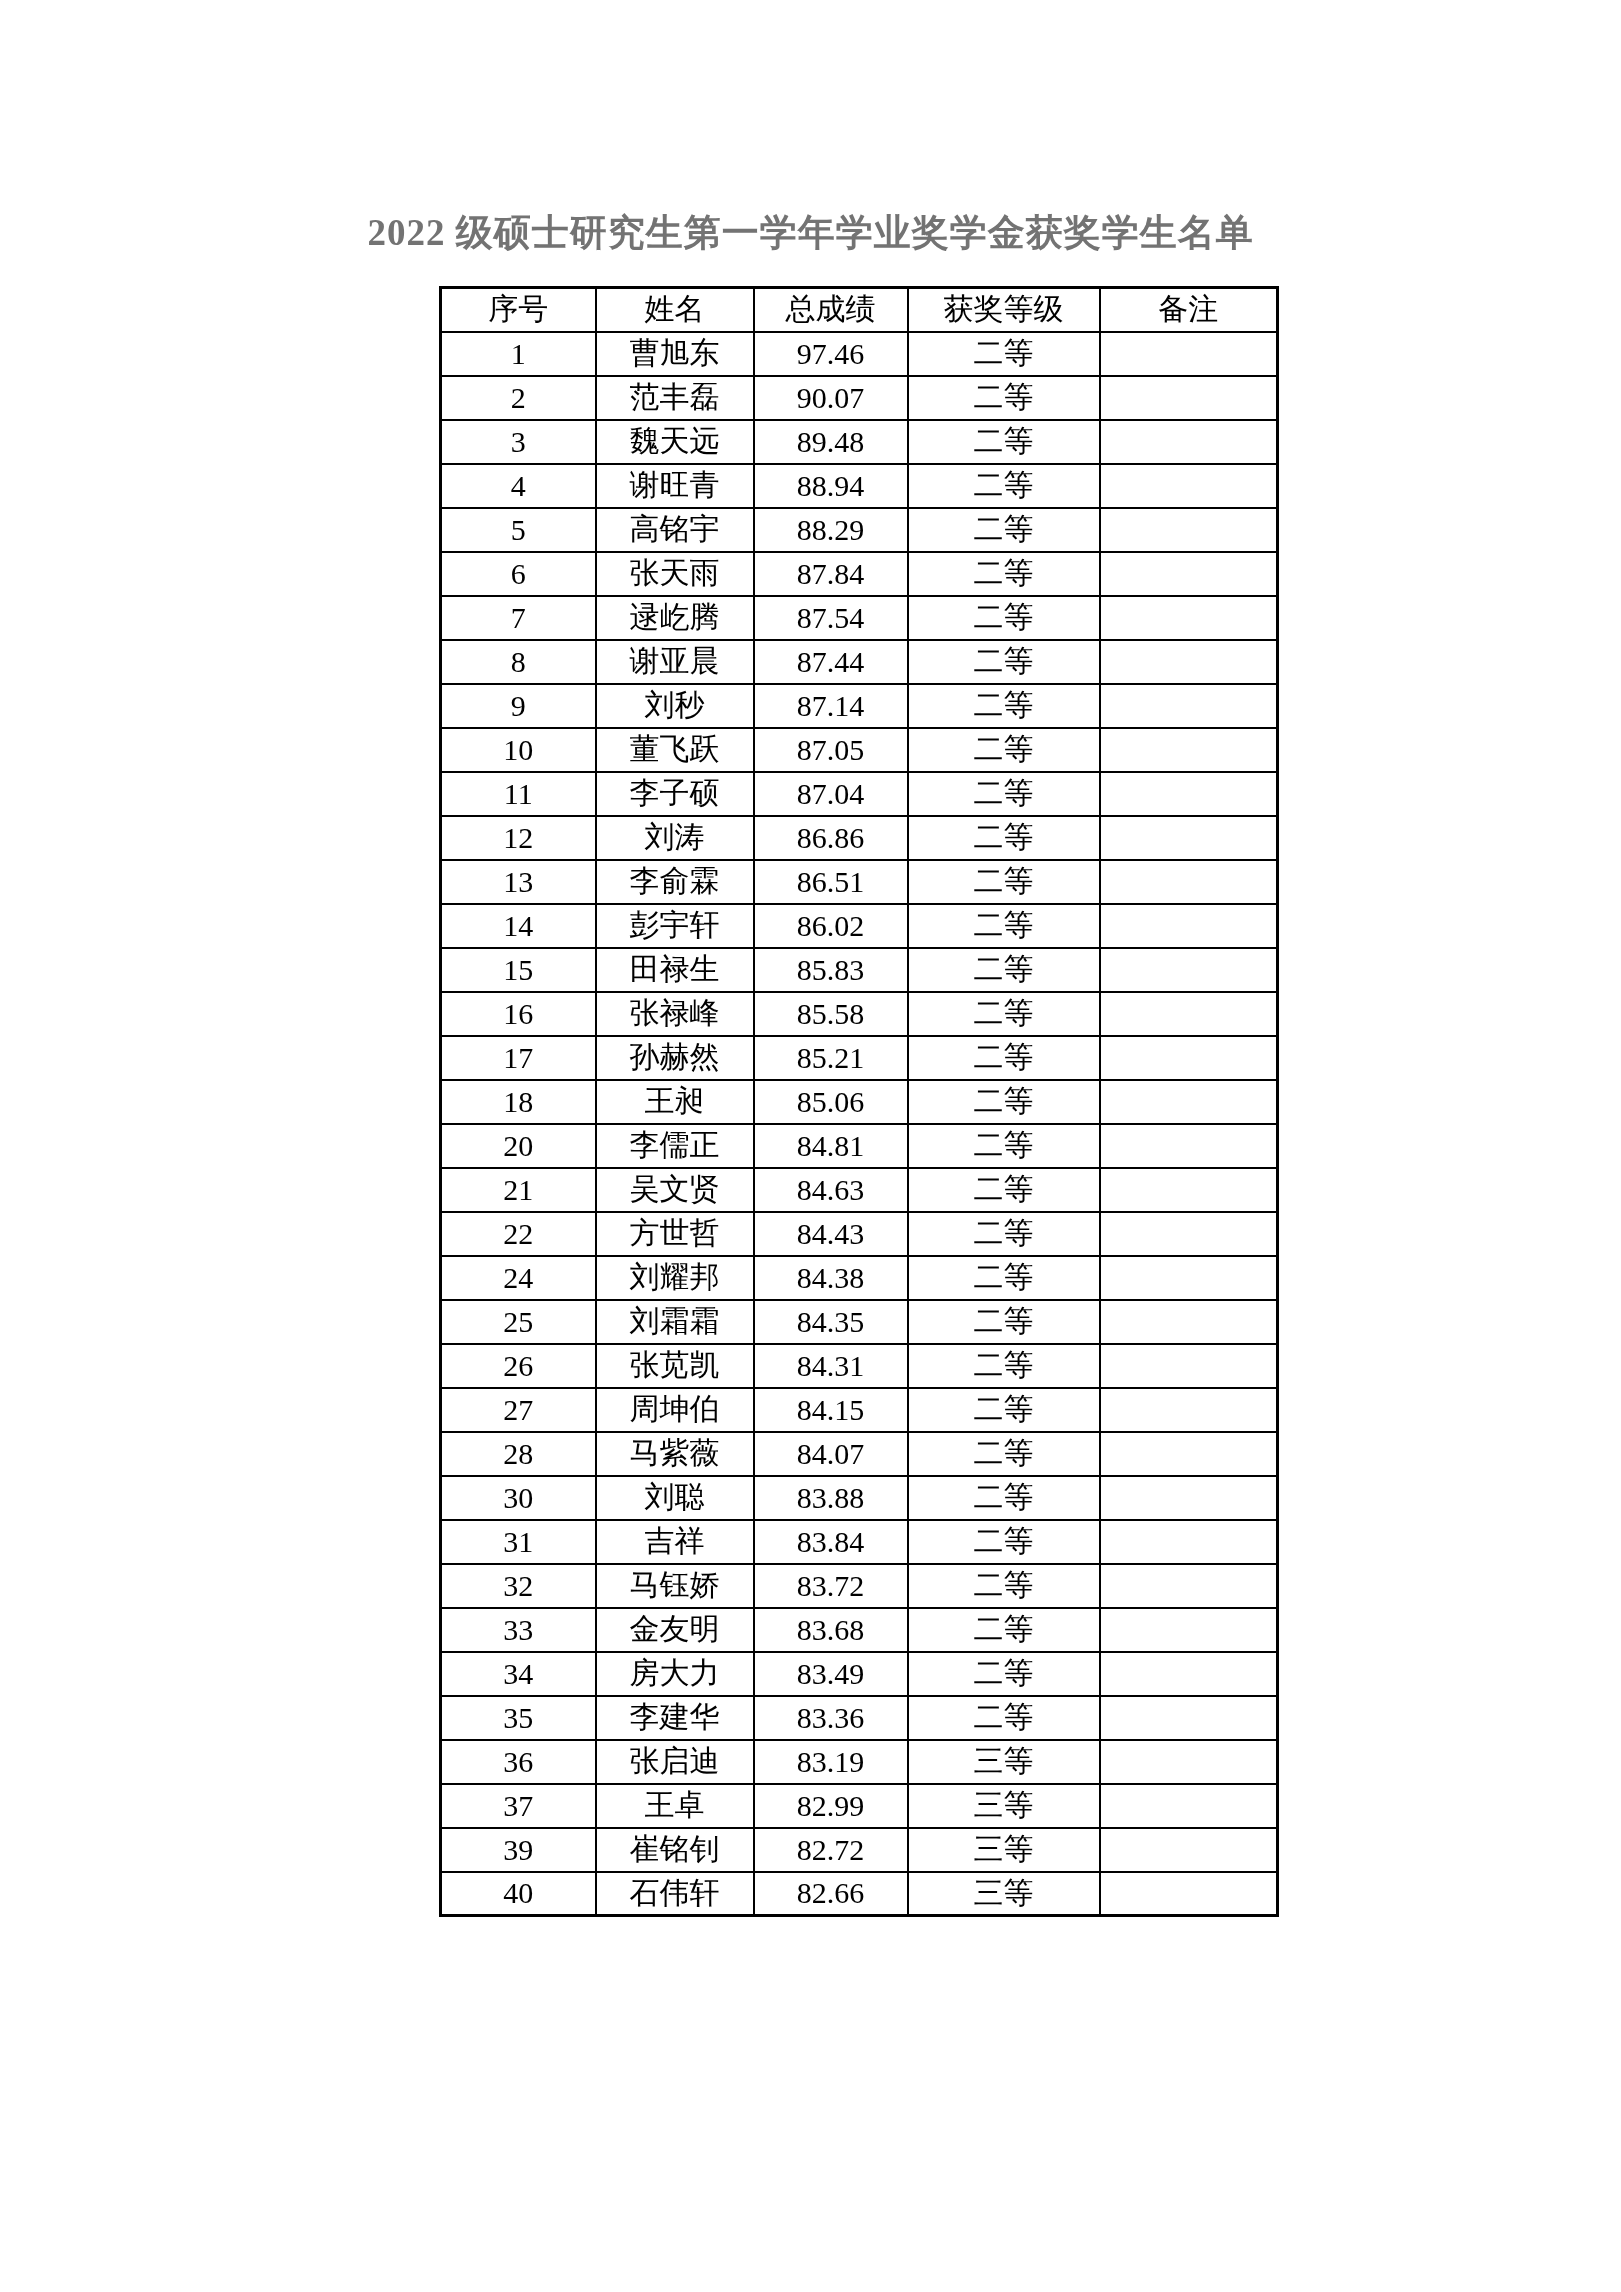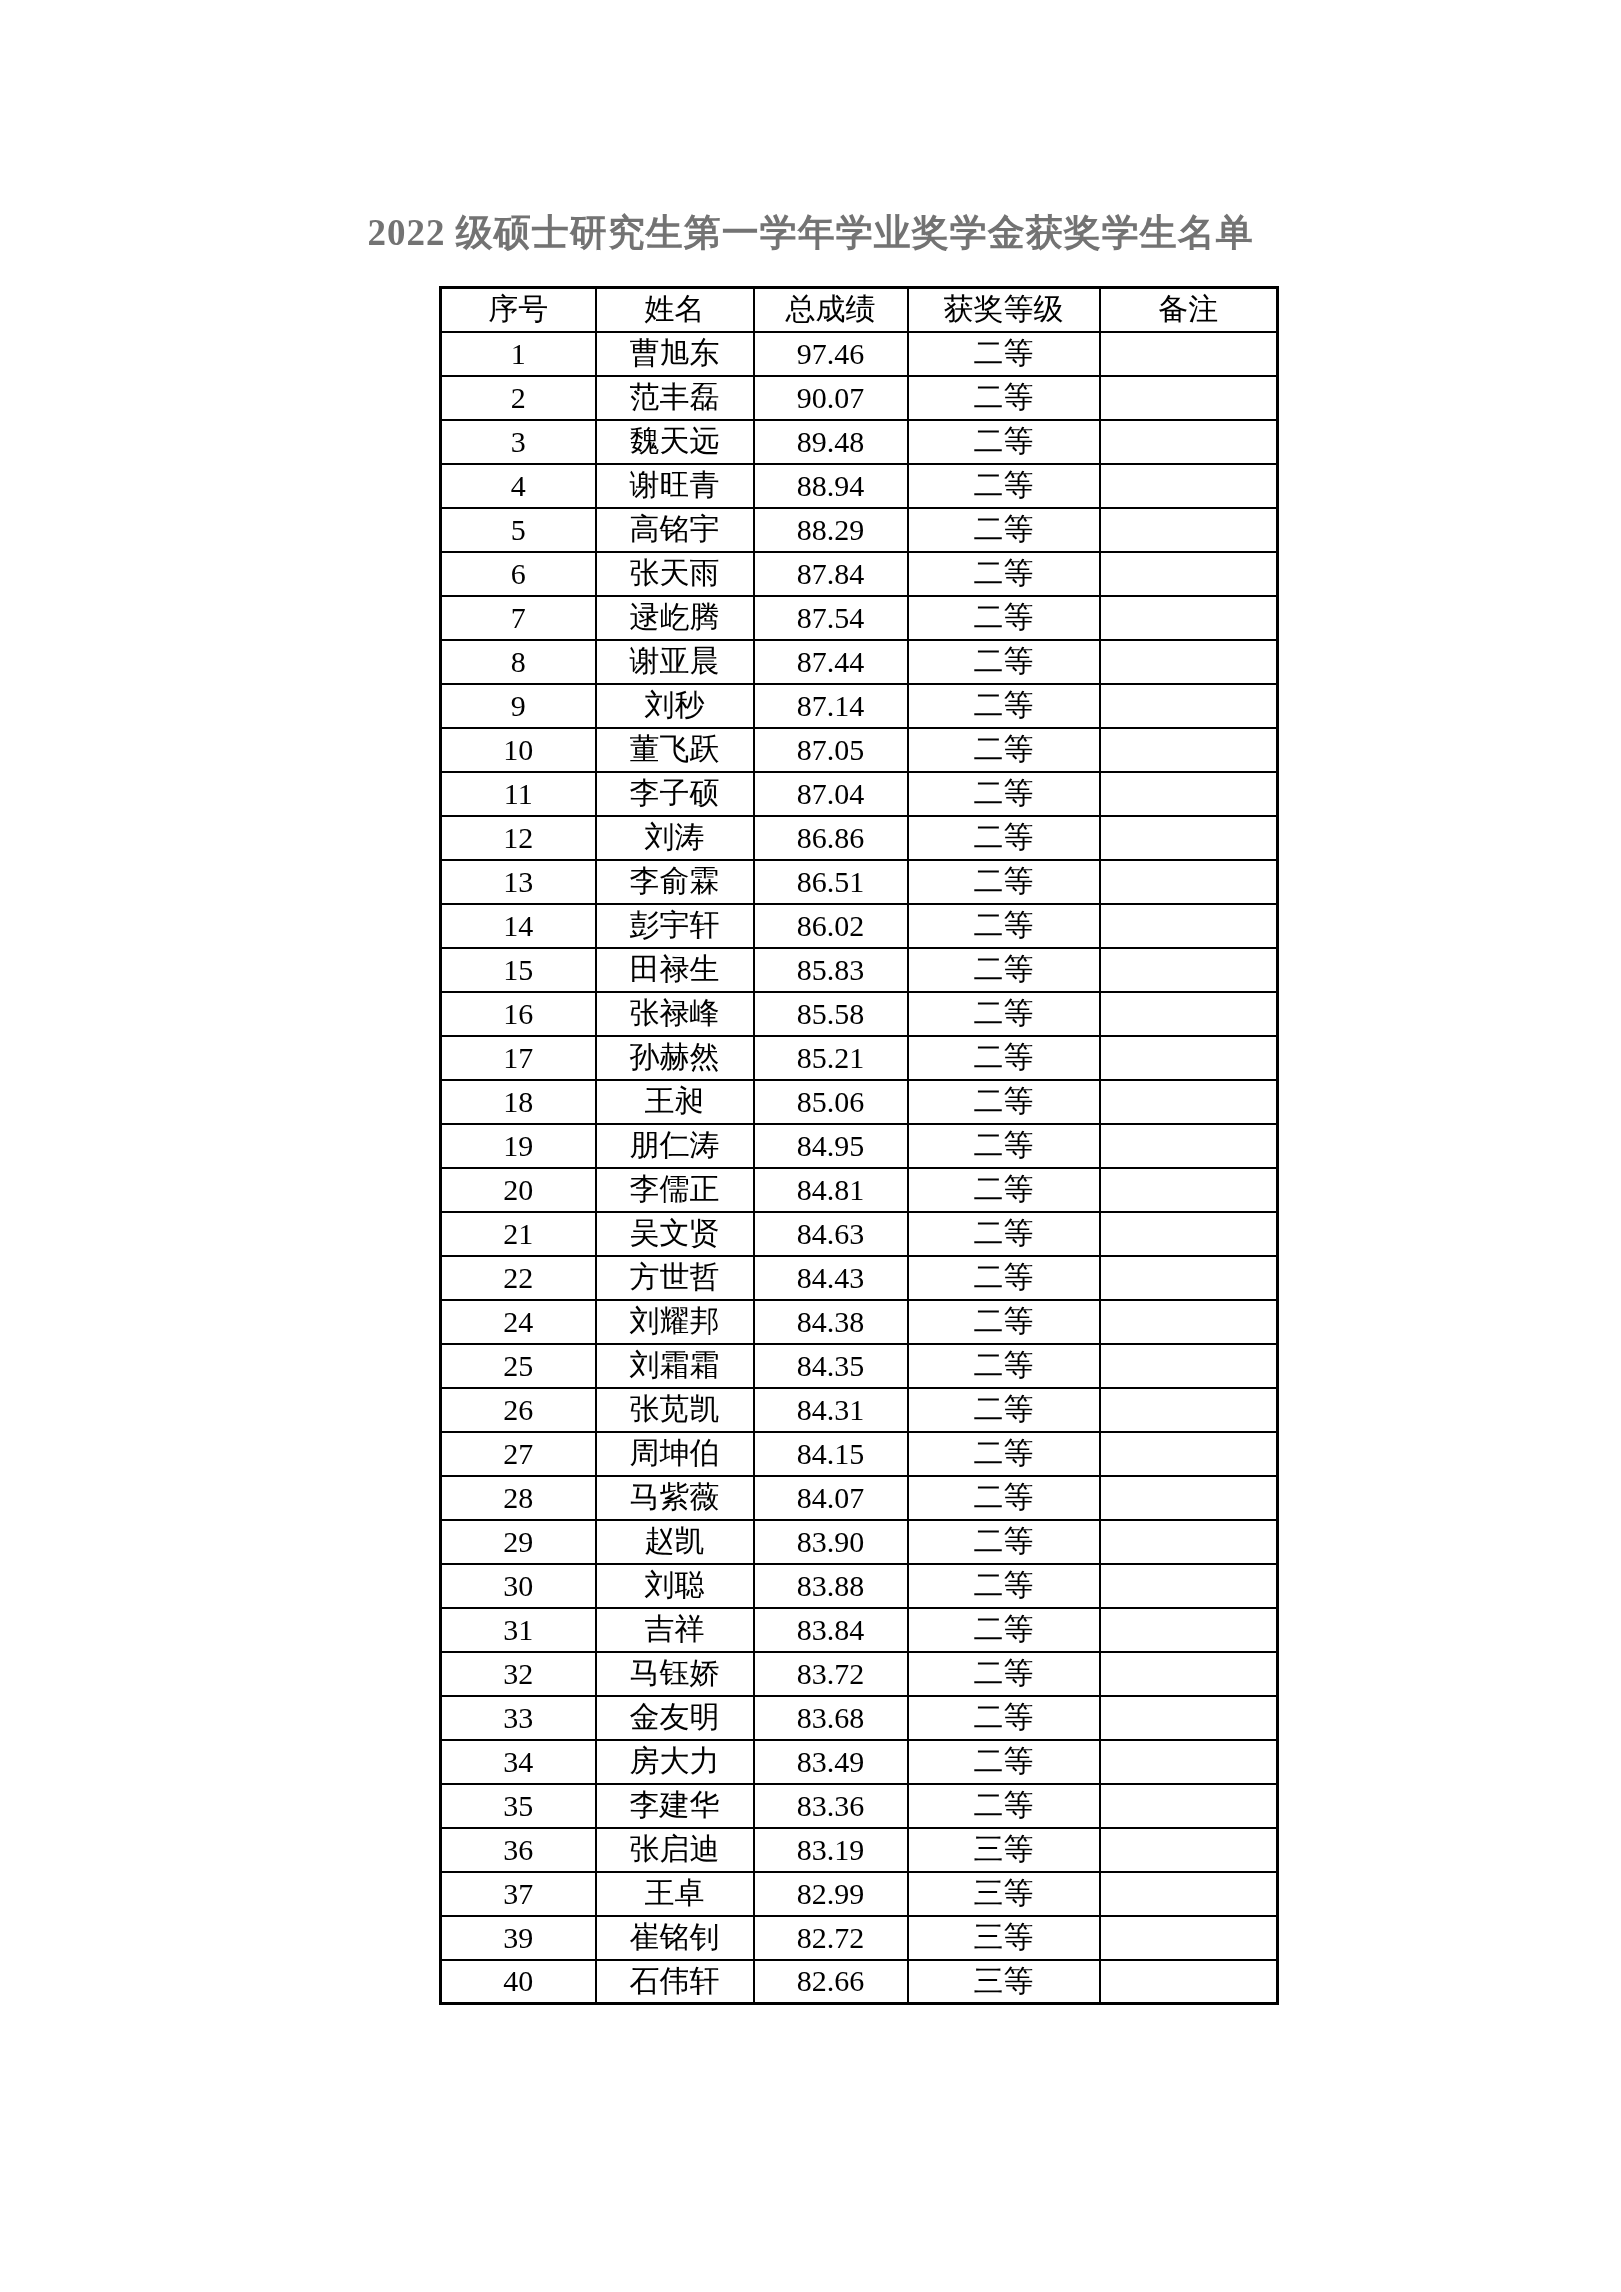--- a/index.html
+++ b/index.html
@@ -220,27 +220,20 @@
   </tr>
 
   <tr>
     <td>18</td>
     <td>王昶</td>
     <td>85.06</td>
     <td>二等</td>
     <td></td>
   </tr>
 
-  <tr>
-    <td>19</td>
-    <td>朋仁涛</td>
-    <td>84.95</td>
-    <td>二等</td>
-    <td></td>
-  </tr>
 
   <tr>
     <td>20</td>
     <td>李儒正</td>
     <td>84.81</td>
     <td>二等</td>
     <td></td>
   </tr>
 
   <tr>
@@ -293,27 +286,20 @@
   </tr>
 
   <tr>
     <td>28</td>
     <td>马紫薇</td>
     <td>84.07</td>
     <td>二等</td>
     <td></td>
   </tr>
 
-  <tr>
-    <td>29</td>
-    <td>赵凯</td>
-    <td>83.90</td>
-    <td>二等</td>
-    <td></td>
-  </tr>
 
   <tr>
     <td>30</td>
     <td>刘聪</td>
     <td>83.88</td>
     <td>二等</td>
     <td></td>
   </tr>
 
   <tr>

